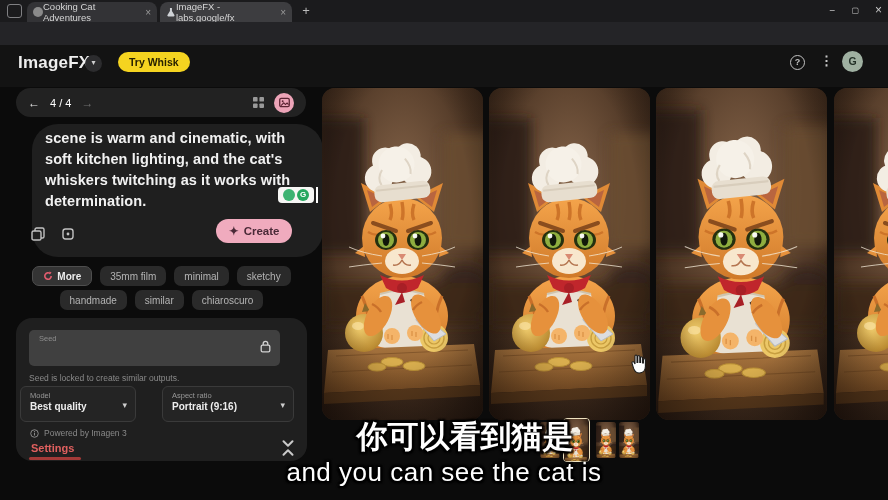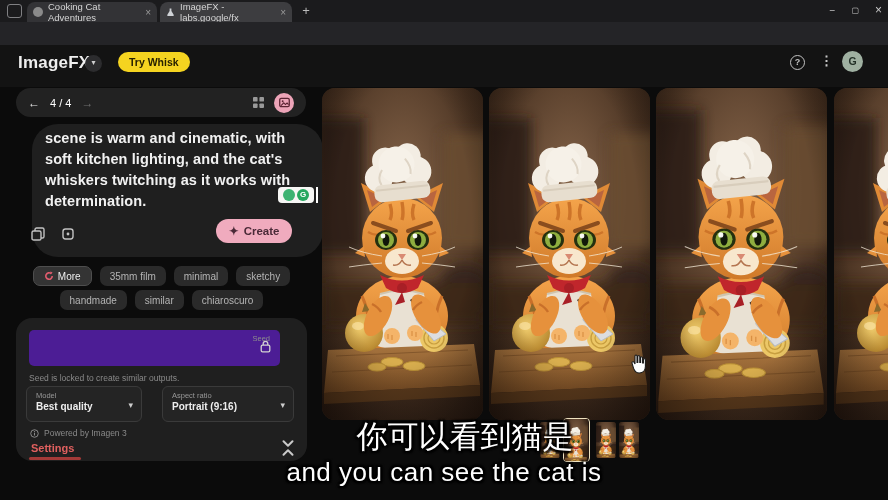--- a/index.html
+++ b/index.html
@@ -4,21 +4,21 @@
 <style>
   html,body{margin:0;padding:0;background:#000;}
   *{box-sizing:border-box;}
   #stage{position:relative;width:888px;height:500px;overflow:hidden;
          font-family:"Liberation Sans",sans-serif;background:#0b0b0b;color:#ddd;}
   .abs{position:absolute;}
 
   
   #tabstrip{left:0;top:0;width:888px;height:22px;background:#1b1b1d;}
   .tab{top:2px;height:20px;background:#333336;border-radius:8px 8px 0 0;
-       display:flex;align-items:center;padding:0 6px;gap:5px;font-size:9.5px;color:#d6d6d6;}
+       display:flex;align-items:center;padding:0 6px;font-size:9.5px;color:#d6d6d6;}
   .tab .close{color:#9a9a9a;font-size:10px;margin-left:auto;}
   .favdot{width:10px;height:10px;border-radius:50%;background:#8a8a8a;flex:0 0 auto;}
   #tab-search-btn{left:7px;top:4px;width:15px;height:14px;border:1.5px solid #808083;border-radius:3px;}
   #new-tab-btn{left:298px;top:3px;width:16px;height:16px;color:#bbb;font-size:13px;line-height:16px;text-align:center;}
   #win-controls{right:6px;top:0;height:20px;display:flex;gap:16px;align-items:center;color:#c9c9c9;font-size:10px;}
 
   #toolbar{left:0;top:22px;width:888px;height:23px;background:#242427;}
   .navic{top:26px;color:#c3c3c3;font-size:12px;}
   #urlbar{left:70px;top:25px;width:694px;height:17px;background:#39393d;border-radius:9px;
           display:flex;align-items:center;padding:0 8px;gap:6px;font-size:9.5px;color:#c9c9c9;}
@@ -57,55 +57,55 @@
   .gram-c{width:12px;height:12px;border-radius:50%;background:#27a85f;color:#fff;font-size:8px;
           font-weight:700;text-align:center;line-height:12px;}
   .gram-c.lt{background:#3cb371;}
   #caret{left:284px;top:63px;width:1.5px;height:16px;background:#fff;position:absolute;}
   #create-btn{left:216px;top:219px;height:24px;padding:0 13px;border-radius:13px;background:#f0abbe;
               color:#4b2a38;font-size:11.5px;font-weight:700;display:flex;align-items:center;gap:5px;border:none;}
 
   .chiprow{left:16px;width:291px;display:flex;justify-content:center;gap:8px;}
   .chip{height:20px;padding:0 10px;border-radius:7px;background:#2a2a2a;color:#b4b4b4;
         font-size:10px;display:flex;align-items:center;gap:4px;white-space:nowrap;}
-  .chip.more{background:#343434;border:1px solid #4e4e4e;color:#ededed;font-weight:400;}
+  .chip.more{background:#343434;border:1px solid #4e4e4e;color:#ededed;font-weight:700;}
 
   #settings-card{left:16px;top:318px;width:291px;height:143px;padding:12px 13px 0;}
-  #seed-box{position:relative;width:251px;height:36px;background:#4c1d95;border-radius:5px;padding:4px 10px 0;text-align:right;}
+  #seed-box{position:relative;width:251px;height:36px;background:#404040;border-radius:5px;padding:4px 10px 0;}
   #seed-box .lbl{font-size:7.5px;color:#8d8d8d;}
   #seed-box .val{font-size:12px;color:#ededed;letter-spacing:.3px;margin-top:1px;}
   #seed-lock{position:absolute;right:9px;top:10px;}
   #seed-helper{margin-top:7px;font-size:8.5px;color:#8a8a8a;}
   .ddl{position:absolute;height:36px;border-radius:6px;background:#242424;border:1px solid #3a3a3a;
        padding:4px 9px 0;}
   .ddl .lbl{font-size:7.5px;color:#979797;}
   .ddl .val{font-size:10px;font-weight:700;color:#ededed;margin-top:1px;}
   .ddl .chev{position:absolute;right:8px;top:13px;color:#cecece;font-size:9px;}
-  #model-ddl{left:10px;top:68px;width:116px;}
+  #model-ddl{left:4px;top:68px;width:116px;}
   #aspect-ddl{left:146px;top:68px;width:132px;}
   #powered{position:absolute;left:14px;top:110px;display:flex;gap:5px;align-items:center;
            font-size:8.5px;color:#8a8a8a;}
   #settings-tab{position:absolute;left:15px;top:124px;font-size:11px;font-weight:700;color:#e0605f;}
   #settings-underline{position:absolute;left:13px;top:139px;width:52px;height:3px;border-radius:2px;background:#a33a38;}
   #collapse-btn{position:absolute;right:10px;top:121px;width:18px;height:18px;}
 
   #disclaimer{left:16px;top:474px;font-size:8px;color:#777;}
 
   
   .img-slot{top:88px;height:332px;border-radius:13px;overflow:hidden;background:#2a1d13;}
   .img-slot svg{display:block;}
 
   
   .thumb{top:422px;width:20px;height:36px;border-radius:3px;overflow:hidden;background:#241812;}
   .thumb.sel{top:418px;left:563px;width:27px;height:44px;border:1.5px solid #efe2c0;border-radius:4px;}
 
   
   .sub{color:#fff;text-shadow:0 0 3px #000,2px 2px 2px #000,-2px -2px 2px #000,2px -2px 2px #000,-2px 2px 2px #000;
        white-space:nowrap;}
-  #sub-zh{left:330px;top:416px;width:270px;text-align:center;font-size:31px;font-weight:400;}
+  #sub-zh{left:330px;top:416px;width:270px;text-align:center;font-size:31px;font-weight:700;}
   #sub-en{left:0;top:457px;width:888px;text-align:center;font-size:26px;font-weight:400;letter-spacing:.5px;}
 
   #cursor{left:627px;top:352px;width:24px;height:24px;}
 </style>
 </head>
 <body>
 
 <div id="stage">
 
   <svg width="0" height="0" style="position:absolute" aria-hidden="true">

